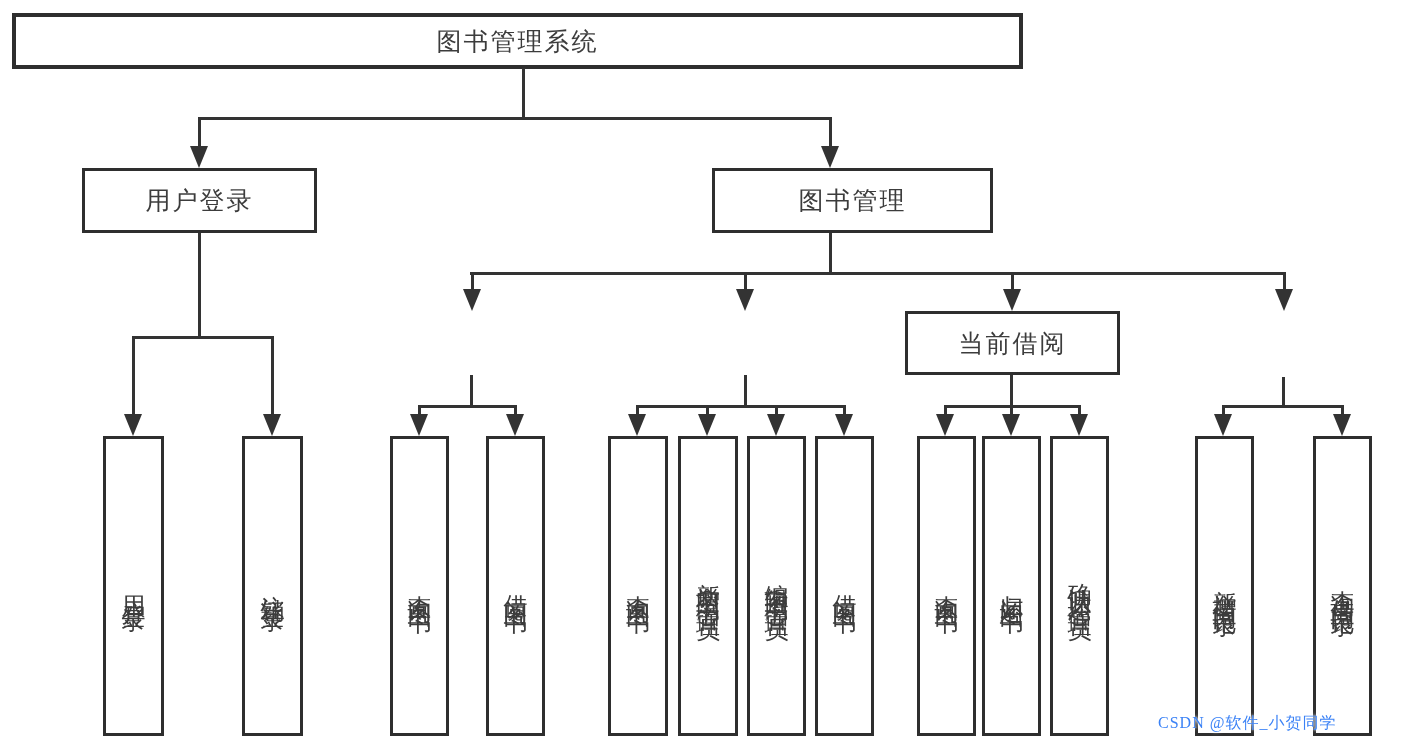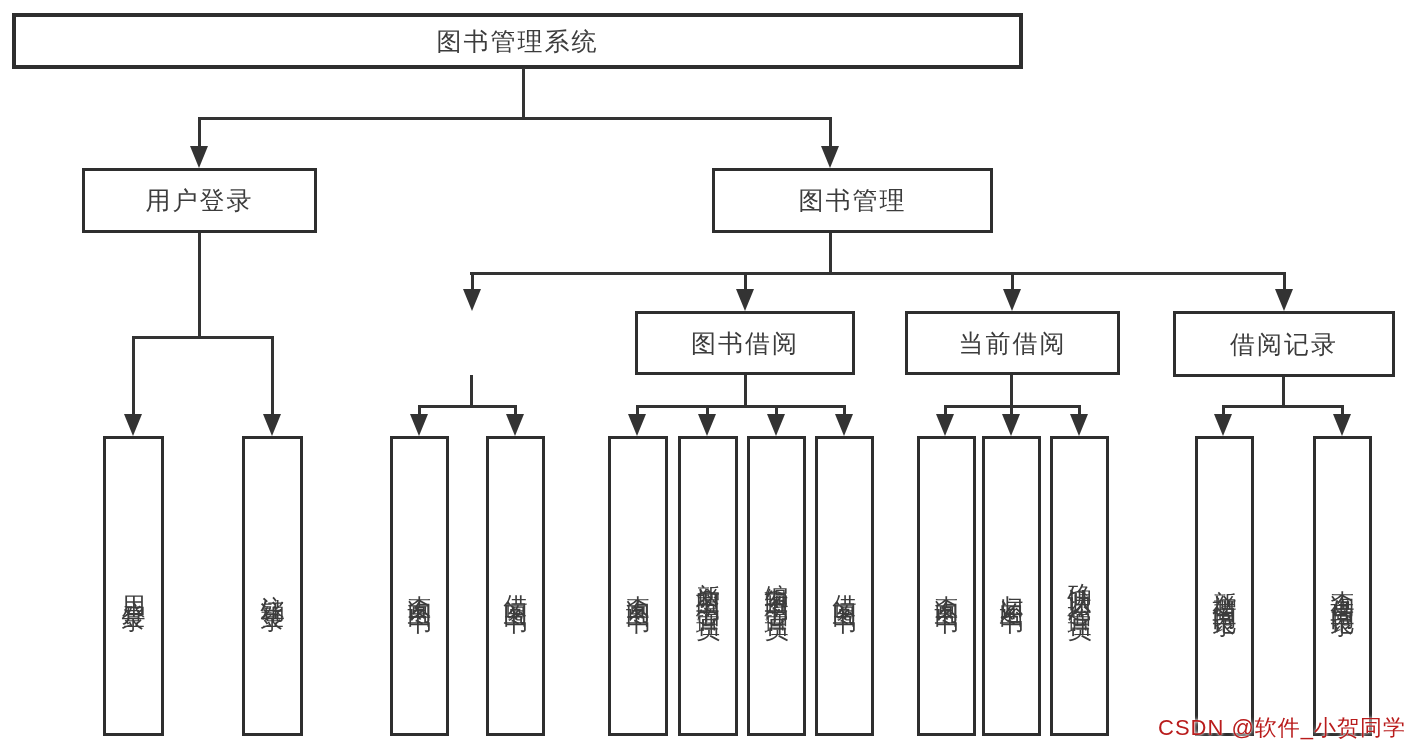--- a/index.html
+++ b/index.html
@@ -7,21 +7,21 @@
     --border:#2e2e2e;
     --text:#3c3c3c;
     --bg:#ffffff;
   }
   html,body{margin:0;padding:0;background:var(--bg);}
   #canvas{
     position:relative;
     width:1405px;height:747px;
     background:var(--bg);
     overflow:hidden;
-    font-family:Liberation Sans, sans-serif;
+    font-family:Liberation Serif, serif;
   }
   .node{
     position:absolute;
     background:#fff;
     border:3px solid var(--border);
     box-sizing:border-box;
     display:flex;
     align-items:center;
     justify-content:center;
     font-size:25px;
@@ -41,41 +41,39 @@
   .hl{position:absolute;height:3px;background:var(--line);}
   .ah{
     position:absolute;width:0;height:0;
     border-left:9px solid transparent;
     border-right:9px solid transparent;
     border-top:22px solid var(--line);
   }
   .watermark{
     position:absolute;
     left:1158px;top:713px;
-    font-size:22px;
-    color:#b91c1c;
+    font-size:16px;
+    color:#3b82f6;
     letter-spacing:1px;
     text-shadow:0 0 2px #fff,0 0 4px #fff;
     z-index:10;
     white-space:nowrap;
   }
 </style>
 </head>
 <body>
 
 <div id="canvas">
 
   <div class="node root" style="left:12px;top:13px;width:1011px;height:56px;">图书管理系统</div>
 
   <div class="node" style="left:82px;top:168px;width:235px;height:65px;">用户登录</div>
   <div class="node" style="left:712px;top:168px;width:281px;height:65px;">图书管理</div>
 
-  <div class="node" style="left:635px;top:311px;width:220px;height:64px;">图书借阅</div>
   <div class="node" style="left:905px;top:311px;width:215px;height:64px;">当前借阅</div>
-  <div class="node" style="left:1173px;top:311px;width:222px;height:66px;">借阅记录</div>
 
   <div class="node leaf" style="left:103px;top:436px;width:61px;height:300px;">用户登录</div>
   <div class="node leaf" style="left:242px;top:436px;width:61px;height:300px;">注销登录</div>
 
   <div class="node leaf" style="left:390px;top:436px;width:59px;height:300px;">查询图书</div>
   <div class="node leaf" style="left:486px;top:436px;width:59px;height:300px;">借阅图书</div>
 
   <div class="node leaf" style="left:608px;top:436px;width:60px;height:300px;">查询图书</div>
   <div class="node leaf" style="left:678px;top:436px;width:60px;height:300px;">新增图书（管理员）</div>
   <div class="node leaf" style="left:747px;top:436px;width:59px;height:300px;">编辑图书（管理员）</div>

